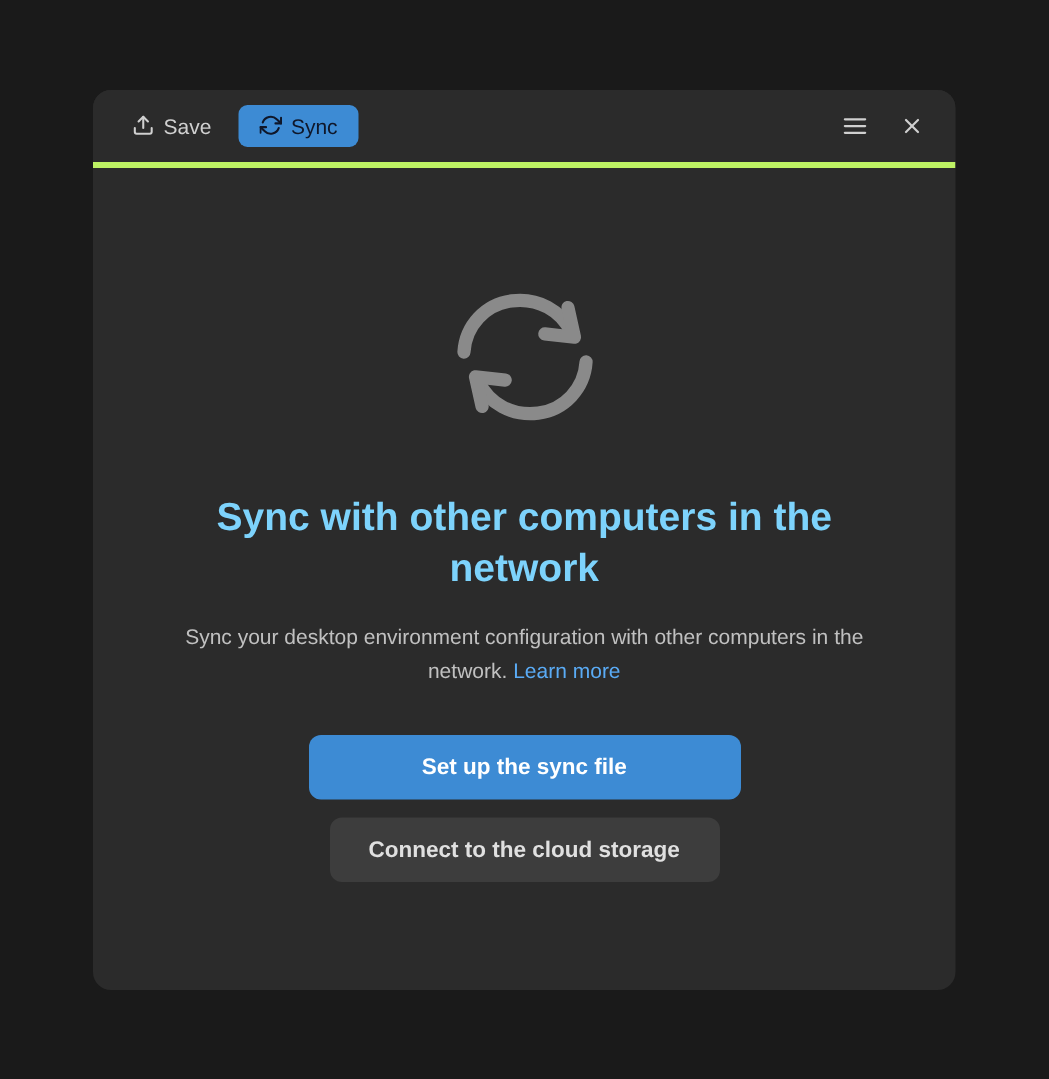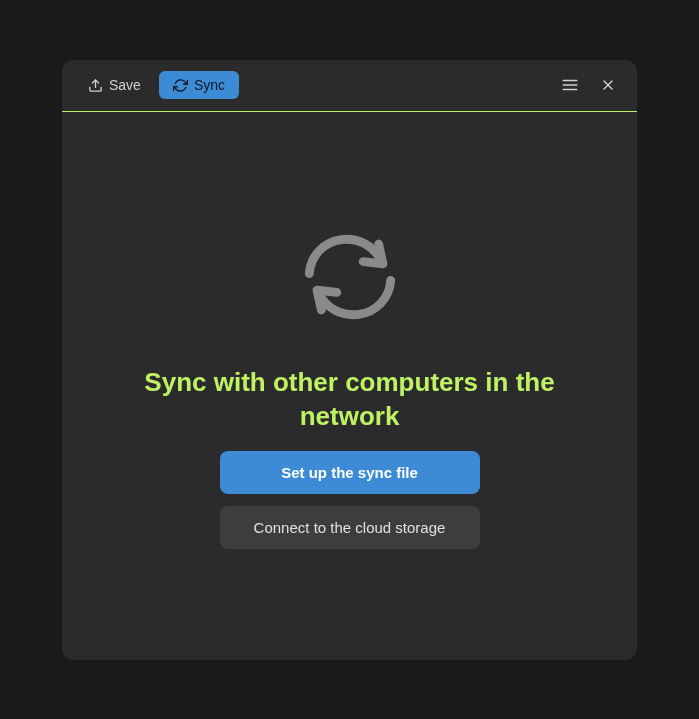--- a/index.html
+++ b/index.html
@@ -27,21 +27,21 @@
       display: flex;
       flex-direction: column;
     }
 
     .toolbar {
       display: flex;
       align-items: center;
       padding: 0 12px;
       height: 52px;
       background: #2b2b2b;
-      border-bottom: 1px solid #bef264;
+      border-bottom: 4px solid #bef264;
       gap: 4px;
     }
 
     .toolbar-btn {
       display: flex;
       align-items: center;
       gap: 6px;
       padding: 6px 14px;
       border-radius: 6px;
       border: none;
@@ -88,21 +88,21 @@
       margin-bottom: 30px;
     }
 
     .sync-icon {
       width: 110px;
       height: 110px;
       color: #8a8a8a;
     }
 
     .main-title {
-      color: #bef264;
+      color: #7dd3fc;
       font-size: 26px;
       font-weight: 700;
       text-align: center;
       line-height: 1.3;
       margin-bottom: 18px;
     }
 
     .main-description {
       color: #c0c0c0;
       font-size: 14px;
@@ -110,42 +110,42 @@
       line-height: 1.6;
       margin-bottom: 32px;
     }
 
     .main-description a {
       color: #5aabf5;
       text-decoration: none;
     }
 
     .btn-primary {
-      width: 260px;
+      width: 288px;
       padding: 13px 24px;
       border-radius: 8px;
       border: none;
       background: #3d8bd4;
       color: #ffffff;
       font-size: 15px;
       font-weight: 600;
       cursor: pointer;
       margin-bottom: 12px;
       text-align: center;
     }
 
     .btn-secondary {
       width: 260px;
       padding: 13px 24px;
       border-radius: 8px;
       border: none;
       background: #3d3d3d;
       color: #e0e0e0;
       font-size: 15px;
-      font-weight: 400;
+      font-weight: 700;
       cursor: pointer;
       text-align: center;
     }
   </style>
 </head>
 <body>
 
 <div class="window">
 
   <div class="toolbar">
@@ -186,17 +186,21 @@
       <svg class="sync-icon" viewBox="0 0 100 100" fill="none">
         <path d="M78 35C72 22 58 14 42 16C26 18 14 31 13 47" stroke="#8a8a8a" stroke-width="8" stroke-linecap="round" fill="none"></path>
         <polyline points="76,20 80,38 62,36" stroke="#8a8a8a" stroke-width="8" stroke-linecap="round" stroke-linejoin="round" fill="none"></polyline>
         <path d="M22 65C28 78 42 86 58 84C74 82 86 69 87 53" stroke="#8a8a8a" stroke-width="8" stroke-linecap="round" fill="none"></path>
         <polyline points="24,80 20,62 38,64" stroke="#8a8a8a" stroke-width="8" stroke-linecap="round" stroke-linejoin="round" fill="none"></polyline>
       </svg>
     </div>
 
     <h1 class="main-title">Sync with other computers in the network</h1>
 
+    <p class="main-description">
+      <span>Sync your desktop environment configuration with other computers in the network.</span>
+      <a href="#">Learn more</a>
+    </p>
 
     <button class="btn-primary">Set up the sync file</button>
     <button class="btn-secondary">Connect to the cloud storage</button>
   </div>
 </div>
 
 </body></html>

